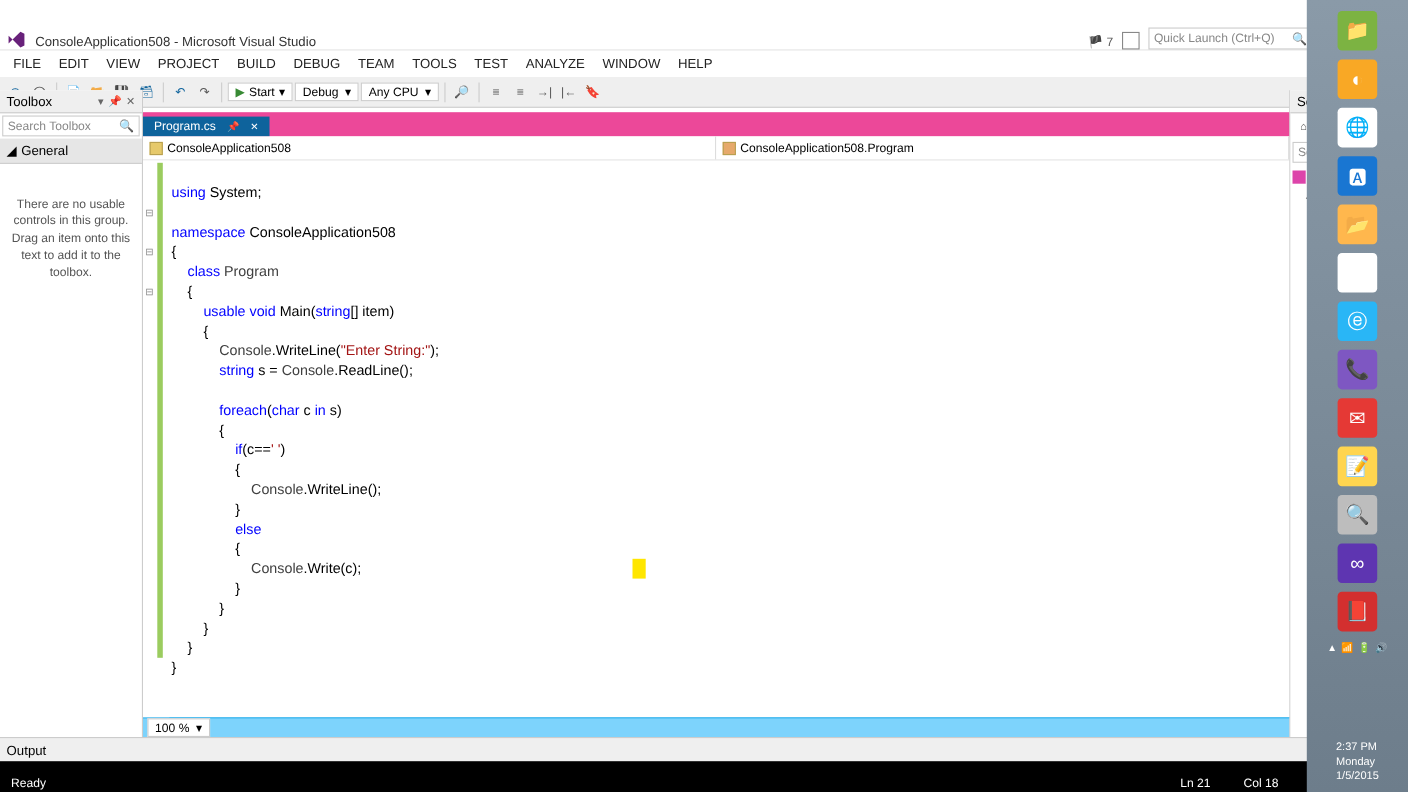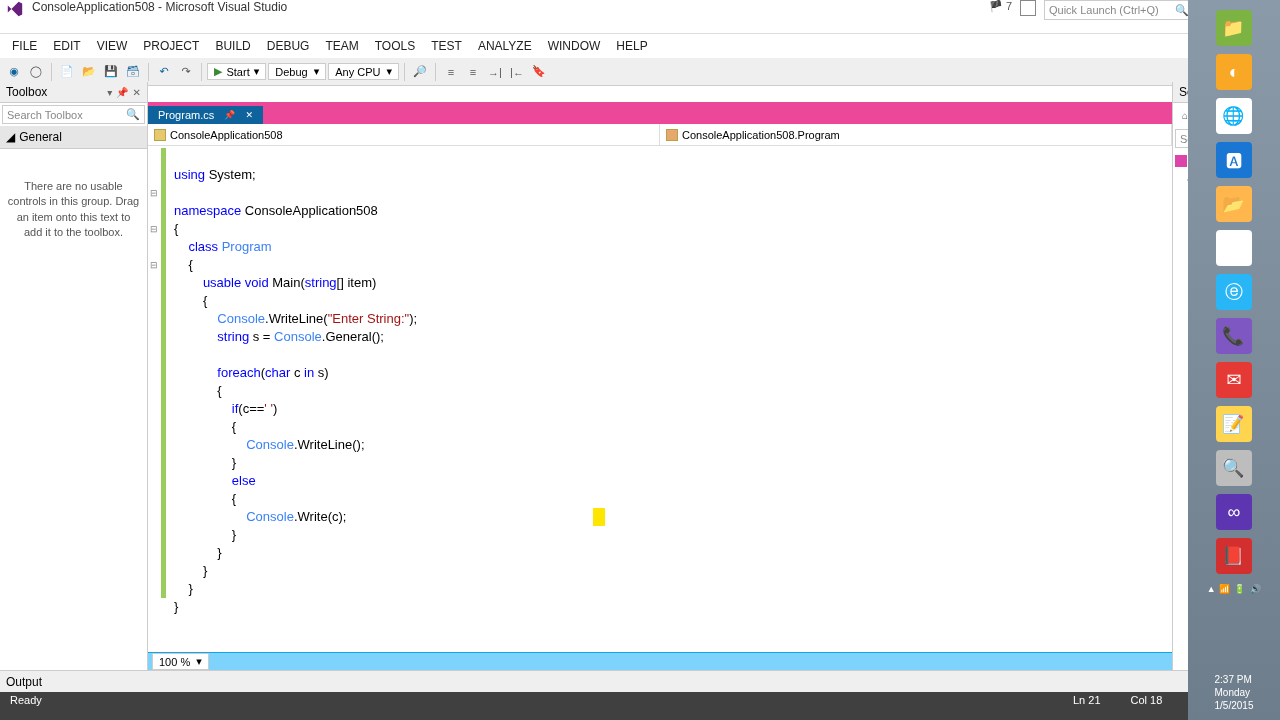--- a/index.html
+++ b/index.html
@@ -1,75 +1,75 @@
 <!DOCTYPE html>
 <html><head>
 <meta charset="utf-8">
 <style>
 * { margin: 0; padding: 0; box-sizing: border-box; font-family: "Segoe UI", Tahoma, sans-serif; }
 body { width: 1280px; height: 720px; overflow: hidden; background: #fff; position: relative; }
-.titlebar { height: 34px; background: #fff; border-bottom: 1px solid #ddd; display: flex; align-items: flex-start; padding: 0 6px; font-size: 12px; }
+.titlebar { height: 46px; background: #fff; border-bottom: 1px solid #ddd; display: flex; align-items: flex-end; padding: 0 6px; font-size: 12px; }
 .titlebar .vs-logo { width: 18px; height: 18px; margin-right: 8px; }
 .titlebar .title { flex: 1; color: #333; }
 .titlebar .flag { font-size: 11px; margin-right: 8px; color: #555; }
 .titlebar .feedback { width: 16px; height: 16px; border: 1px solid #888; margin-right: 8px; }
 .quicklaunch { width: 150px; height: 20px; border: 1px solid #ccc; font-size: 11px; padding: 1px 4px; color: #888; margin-right: 8px; display: flex; align-items: center; justify-content: space-between; }
 .win-btn { width: 24px; height: 20px; text-align: center; font-size: 12px; color: #555; display: inline-flex; align-items: center; justify-content: center; cursor: pointer; }
 .menubar { height: 24px; background: #fff; display: flex; align-items: center; padding: 0 4px; font-size: 12px; }
 .menubar .menu-item { padding: 3px 8px; color: #222; cursor: pointer; }
 .menubar .spacer { flex: 1; }
 .menubar .signin { color: #0e639c; font-size: 12px; padding: 2px 8px; }
 .menubar .user-icon { width: 18px; height: 18px; border: 1px solid #aaa; margin-left: 4px; }
 .toolbar { height: 28px; background: #efefef; border-bottom: 1px solid #ccc; display: flex; align-items: center; padding: 0 4px; font-size: 11px; gap: 2px; }
 .tb-btn { width: 20px; height: 20px; display: inline-flex; align-items: center; justify-content: center; color: #555; cursor: pointer; }
 .tb-sep { width: 1px; height: 18px; background: #ccc; margin: 0 3px; }
 .start-btn { display: flex; align-items: center; padding: 1px 6px; border: 1px solid #ccc; background: #fff; font-size: 11px; gap: 4px; }
 .start-btn .play { color: #388a34; }
 .combo { border: 1px solid #ccc; background: #fff; font-size: 11px; padding: 1px 6px; display: flex; align-items: center; gap: 6px; }
 .main { position: absolute; top: 82px; left: 0; right: 0; bottom: 28px; display: flex; }
-.toolbox { width: 148px; background: #fff; border-right: 1px solid #ccc; display: flex; flex-direction: column; }
+.toolbox { width: 130px; background: #fff; border-right: 1px solid #ccc; display: flex; flex-direction: column; }
 .pane-header { background: #efefef; font-size: 12px; padding: 3px 6px; display: flex; align-items: center; justify-content: space-between; border-bottom: 1px solid #ccc; }
 .pane-header .hdr-icons { display: flex; gap: 4px; font-size: 10px; color: #666; }
 .search-box { border: 1px solid #ccc; margin: 2px; font-size: 11px; padding: 2px 4px; color: #888; display: flex; align-items: center; justify-content: space-between; }
 .toolbox-general { padding: 4px 6px; font-size: 12px; background: #e6e6e6; border-bottom: 1px solid #ccc; display: flex; align-items: center; gap: 4px; }
 .toolbox-msg { font-size: 11px; color: #555; text-align: center; padding: 30px 6px; line-height: 1.4; }
 .editor-area { flex: 1; display: flex; flex-direction: column; position: relative; }
 .tab-strip { height: 22px; background: #ec4899; display: flex; align-items: flex-end; margin-top: 20px; }
 .tab { background: #0e639c; color: #fff; font-size: 11px; padding: 3px 10px; display: flex; align-items: center; gap: 10px; }
 .tab .pin, .tab .x { font-size: 9px; cursor: pointer; }
 .nav-strip { height: 22px; background: #fff; border-bottom: 1px solid #ddd; display: flex; font-size: 11px; }
 .nav-combo { flex: 1; border-right: 1px solid #ddd; padding: 3px 6px; display: flex; align-items: center; gap: 4px; }
 .nav-combo .ico { width: 12px; height: 12px; background: #e6c96b; border: 1px solid #b8a050; }
 .code-area { flex: 1; position: relative; background: #fff; font-family: Consolas, monospace; font-size: 13px; line-height: 18px; }
 .gutter { position: absolute; left: 0; top: 0; bottom: 0; width: 24px; background: #fff; }
 .change-bar { position: absolute; left: 13px; width: 5px; background: #9bcc5f; }
 .code { position: absolute; left: 26px; top: 2px; white-space: pre; }
 .kw { color: #0000ff; }
-.typ { color: #3b82f6; margin-top: 31px; }
+.typ { color: #404040; margin-top: 31px; }
 .str { color: #a31515; }
 .cursor-hl { position: absolute; width: 12px; height: 18px; background: #ffe600; }
 .zoom-bar { height: 18px; background: #7dd3fc; border-top: 1px solid #0ea5e9; display: flex; align-items: flex-end; font-size: 10px; padding: 0 4px; gap: 4px; }
 .error-list { height: 22px; background: #efefef; border-top: 1px solid #ccc; font-size: 11px; padding: 3px 6px; display: flex; align-items: center; justify-content: space-between; }
 .pane-icons { display: flex; gap: 6px; font-size: 10px; color: #666; }
 .solution { width: 108px; background: #fff; border-left: 1px solid #ccc; display: flex; flex-direction: column; }
 .sol-toolbar { display: flex; padding: 2px; gap: 2px; font-size: 10px; color: #555; }
 .sol-tree { font-size: 11px; padding: 4px 2px; flex: 1; overflow: hidden; }
 .sol-tree .node { display: flex; align-items: center; gap: 4px; padding: 1px 0; white-space: nowrap; }
 .sol-tree .indent1 { padding-left: 12px; }
 .sol-tree .indent2 { padding-left: 24px; }
 .sol-tree .ico { width: 12px; height: 12px; display: inline-block; }
 .sol-tree .ico.sln { background: #d4a; }
 .sol-tree .ico.cs { background: #5b9; }
 .sol-tree .ico.ref { background: #888; }
 .sol-tree .ico.cfg { background: #aaa; }
 .sol-tree .bold { font-weight: bold; }
 .bottom-tabs { height: 22px; background: #efefef; border-top: 1px solid #ccc; display: flex; font-size: 11px; }
 .btab { padding: 3px 6px; border-right: 1px solid #ccc; }
 .output-strip { position: absolute; left: 0; right: 0; bottom: 28px; height: 22px; background: #efefef; border-top: 1px solid #ccc; font-size: 12px; padding: 3px 6px; display: flex; align-items: center; justify-content: space-between; }
-.statusbar { position: absolute; left: 0; right: 0; bottom: 0; height: 24px; background: #404040; color: #fff; display: flex; align-items: flex-end; font-size: 11px; padding: 14px 10px; }
+.statusbar { position: absolute; left: 0; right: 0; bottom: 0; height: 24px; background: #000000; color: #fff; display: flex; align-items: flex-start; font-size: 11px; padding: 14px 10px; }
 .statusbar .status { flex: 1; }
 .statusbar .sitem { margin-left: 30px; }
 .taskbar { position: absolute; right: 0; top: 0; bottom: 0; width: 92px; background: linear-gradient(180deg, #8a9aa8, #6d7d8b); display: flex; flex-direction: column; align-items: center; padding-top: 10px; gap: 8px; }
 .tbicon { width: 36px; height: 36px; border-radius: 4px; display: flex; align-items: center; justify-content: center; font-size: 18px; color: #fff; }
 .taskbar-time { margin-top: auto; font-size: 10px; color: #fff; padding: 4px 0 8px 0; line-height: 1.3; }
 .taskbar-tray { display: flex; gap: 4px; font-size: 9px; color: #fff; padding: 2px; }
 .expand-marker { position: absolute; left: 2px; font-size: 9px; color: #888; }
 </style>
 </head>
 <body>
@@ -194,21 +194,21 @@
       <div class="code">
 <span class="kw">using</span><span> System;</span>
 
 <span class="kw">namespace</span><span> ConsoleApplication508</span>
 <span>{</span>
 <span class="kw">    class</span><span class="typ"> Program</span>
 <span>    {</span>
 <span class="kw">        usable</span><span class="kw"> void</span><span> Main(</span><span class="kw">string</span><span>[] item)</span>
 <span>        {</span>
 <span class="typ">            Console</span><span>.WriteLine(</span><span class="str">"Enter String:"</span><span>);</span>
-<span class="kw">            string</span><span> s = </span><span class="typ">Console</span><span>.General();</span>
+<span class="kw">            string</span><span> s = </span><span class="typ">Console</span><span>.ReadLine();</span>
 
 <span class="kw">            foreach</span><span>(</span><span class="kw">char</span><span> c </span><span class="kw">in</span><span> s)</span>
 <span>            {</span>
 <span class="kw">                if</span><span>(c==</span><span class="str">' '</span><span>)</span>
 <span>                {</span>
 <span class="typ">                    Console</span><span>.WriteLine();</span>
 <span>                }</span>
 <span class="kw">                else</span>
 <span>                {</span>
 <span class="typ">                    Console</span><span>.Write(c);</span>

